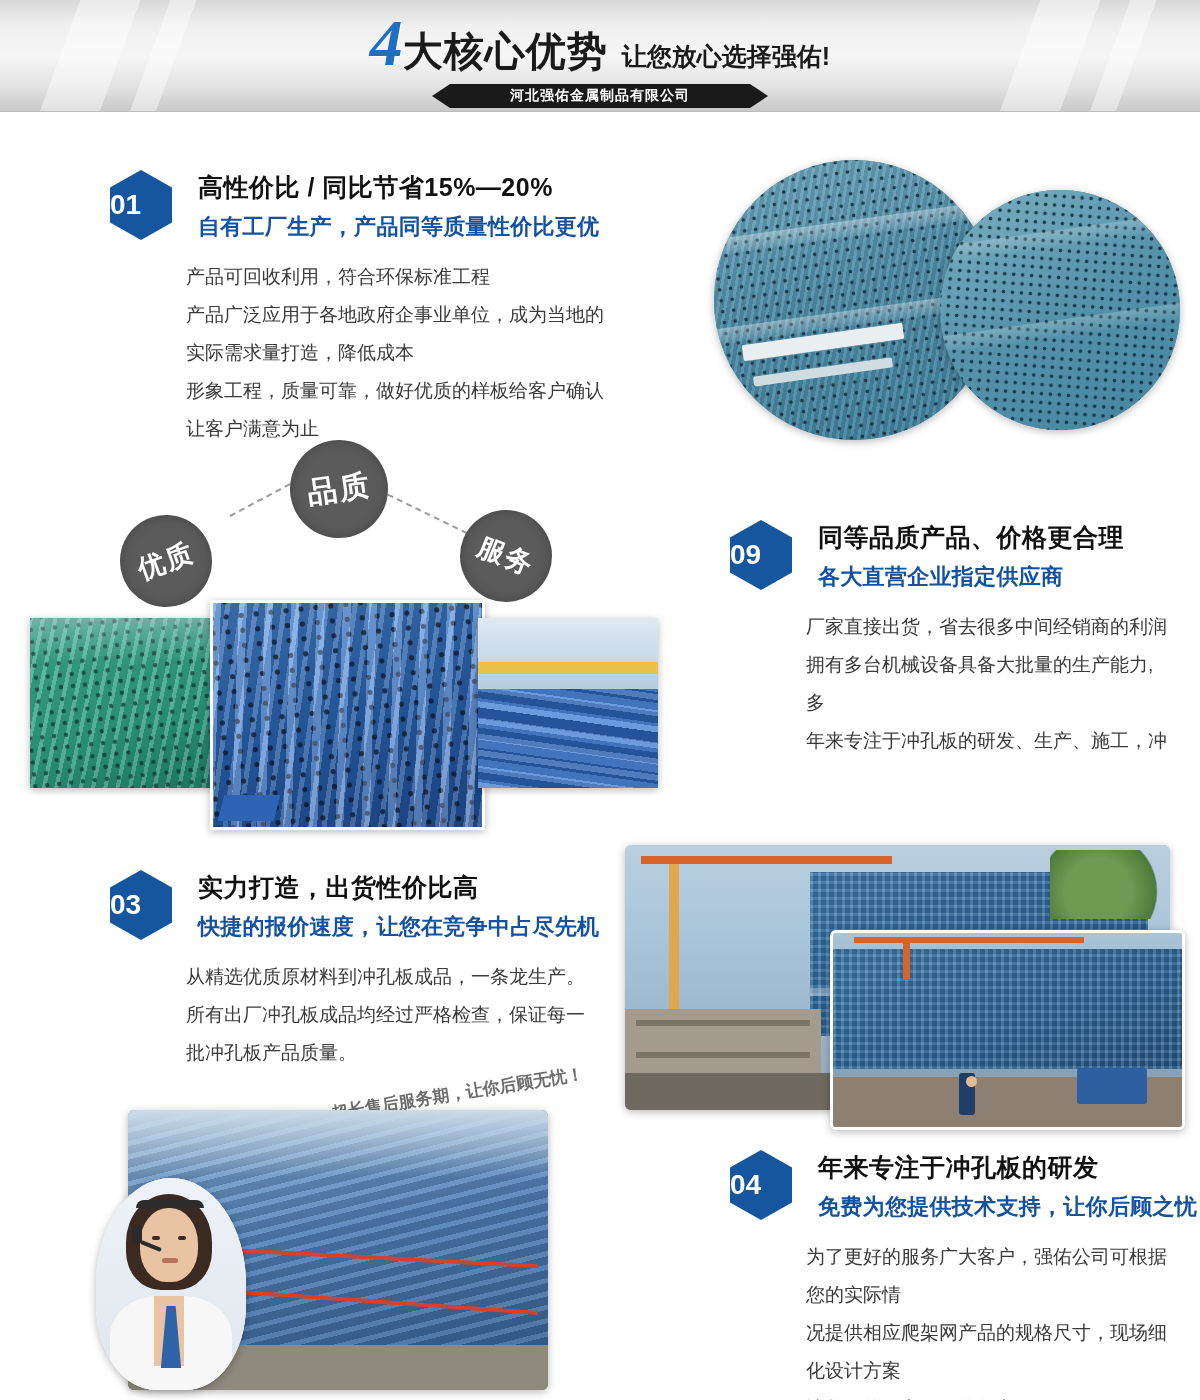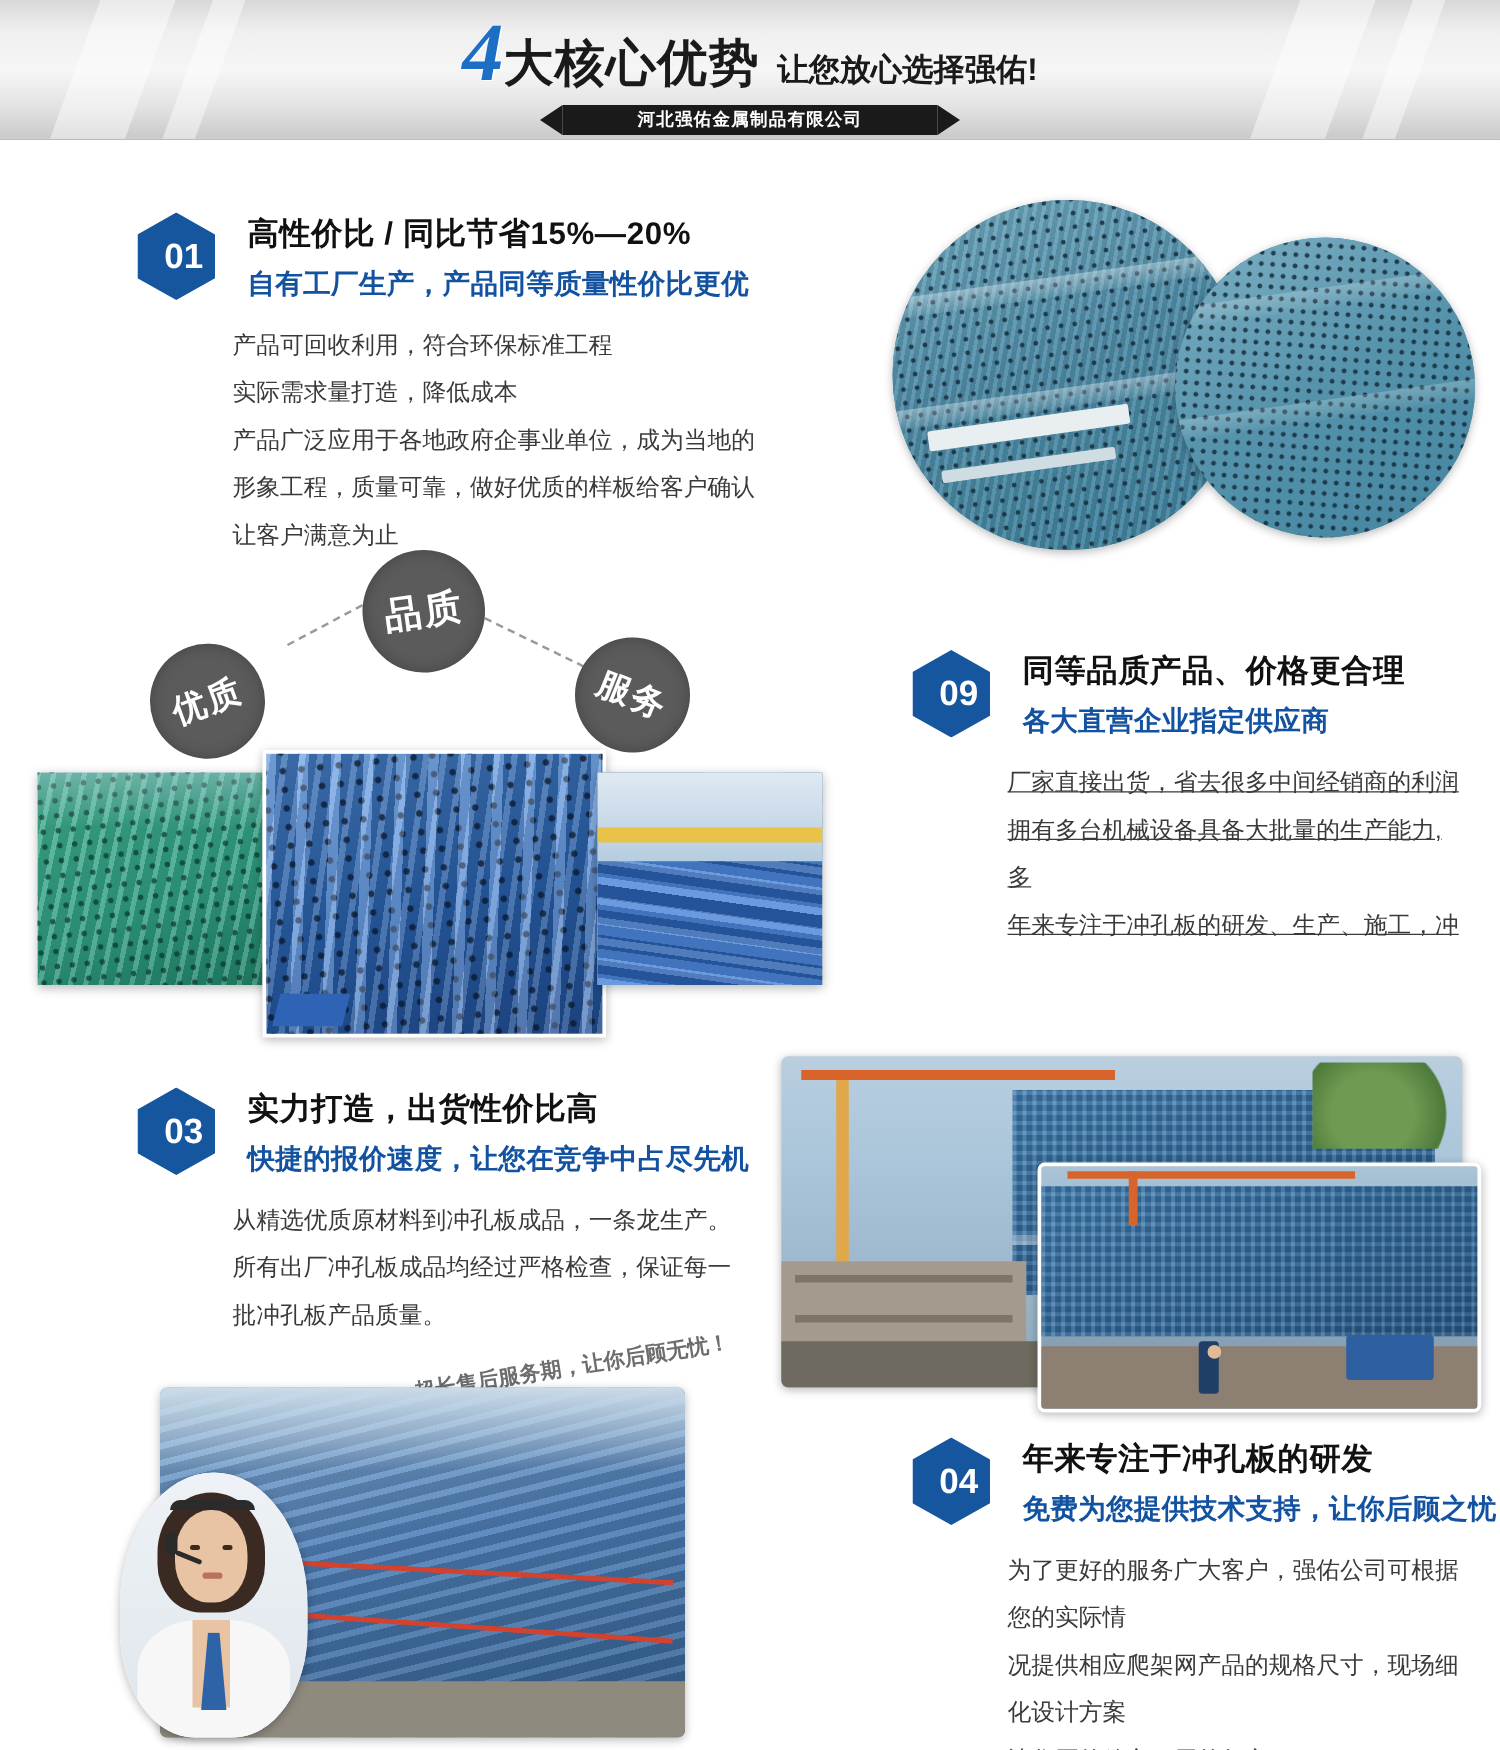--- a/index.html
+++ b/index.html
@@ -113,21 +113,20 @@
   .hdr-stripe.s3 { left: 1020px; }
   .hdr-stripe.s4 { left: 1110px; width: 26px; }
 
   
   .hex {
     position: relative;
     width: 74px;
     height: 70px;
     display: flex;
     align-items: center;
-    justify-content: center;
     flex: 0 0 auto;
   }
   .hex svg { position: absolute; left: 0; top: 0; }
   .hex span {
     position: relative;
     color: #ffffff;
     font-size: 28px;
     font-weight: bold;
     font-family: "Liberation Sans", sans-serif;
     letter-spacing: 0px;
@@ -320,22 +319,22 @@
           </svg>
         <span>01</span>
       </div>
       <div class="feat-texts">
         <div class="feat-title">高性价比 / 同比节省15%—20%</div>
         <div class="feat-sub">自有工厂生产，产品同等质量性价比更优</div>
       </div>
     </div>
     <div class="feat-body" style="margin-left:76px;">
       <p>产品可回收利用，符合环保标准工程</p>
+      <p>产品广泛应用于各地政府企事业单位，成为当地的</p>
       <p>实际需求量打造，降低成本</p>
-      <p>产品广泛应用于各地政府企事业单位，成为当地的</p>
       <p>形象工程，质量可靠，做好优质的样板给客户确认</p>
       <p>让客户满意为止</p>
     </div>
   </div>
 
   <div class="circ shadowed" style="left:714px; top:160px; width:280px; height:280px;">
     <div class="perf-bg"></div>
     <div class="perf-dots rot"></div>
     <div class="perf-band" style="top:60px;"></div>
     <div class="perf-band" style="top:150px;"></div>
@@ -387,21 +386,21 @@
         <svg width="62" height="70" viewBox="0 0 62 70">
             <polygon points="31,0 62,17.5 62,52.5 31,70 0,52.5 0,17.5" fill="#15569f"></polygon>
           </svg>
         <span>09</span>
       </div>
       <div class="feat-texts">
         <div class="feat-title">同等品质产品、价格更合理</div>
         <div class="feat-sub">各大直营企业指定供应商</div>
       </div>
     </div>
-    <div class="feat-body" style="margin-left:76px;text-decoration:underline;">
+    <div class="feat-body" style="margin-left:76px;">
       <p>厂家直接出货，省去很多中间经销商的利润</p>
       <p>拥有多台机械设备具备大批量的生产能力,多</p>
       <p>年来专注于冲孔板的研发、生产、施工，冲</p>
     </div>
   </div>
 
   <div class="feat" style="left:110px; top:870px; width:520px;">
     <div class="feat-head">
       <div class="hex">
         <svg width="62" height="70" viewBox="0 0 62 70">

